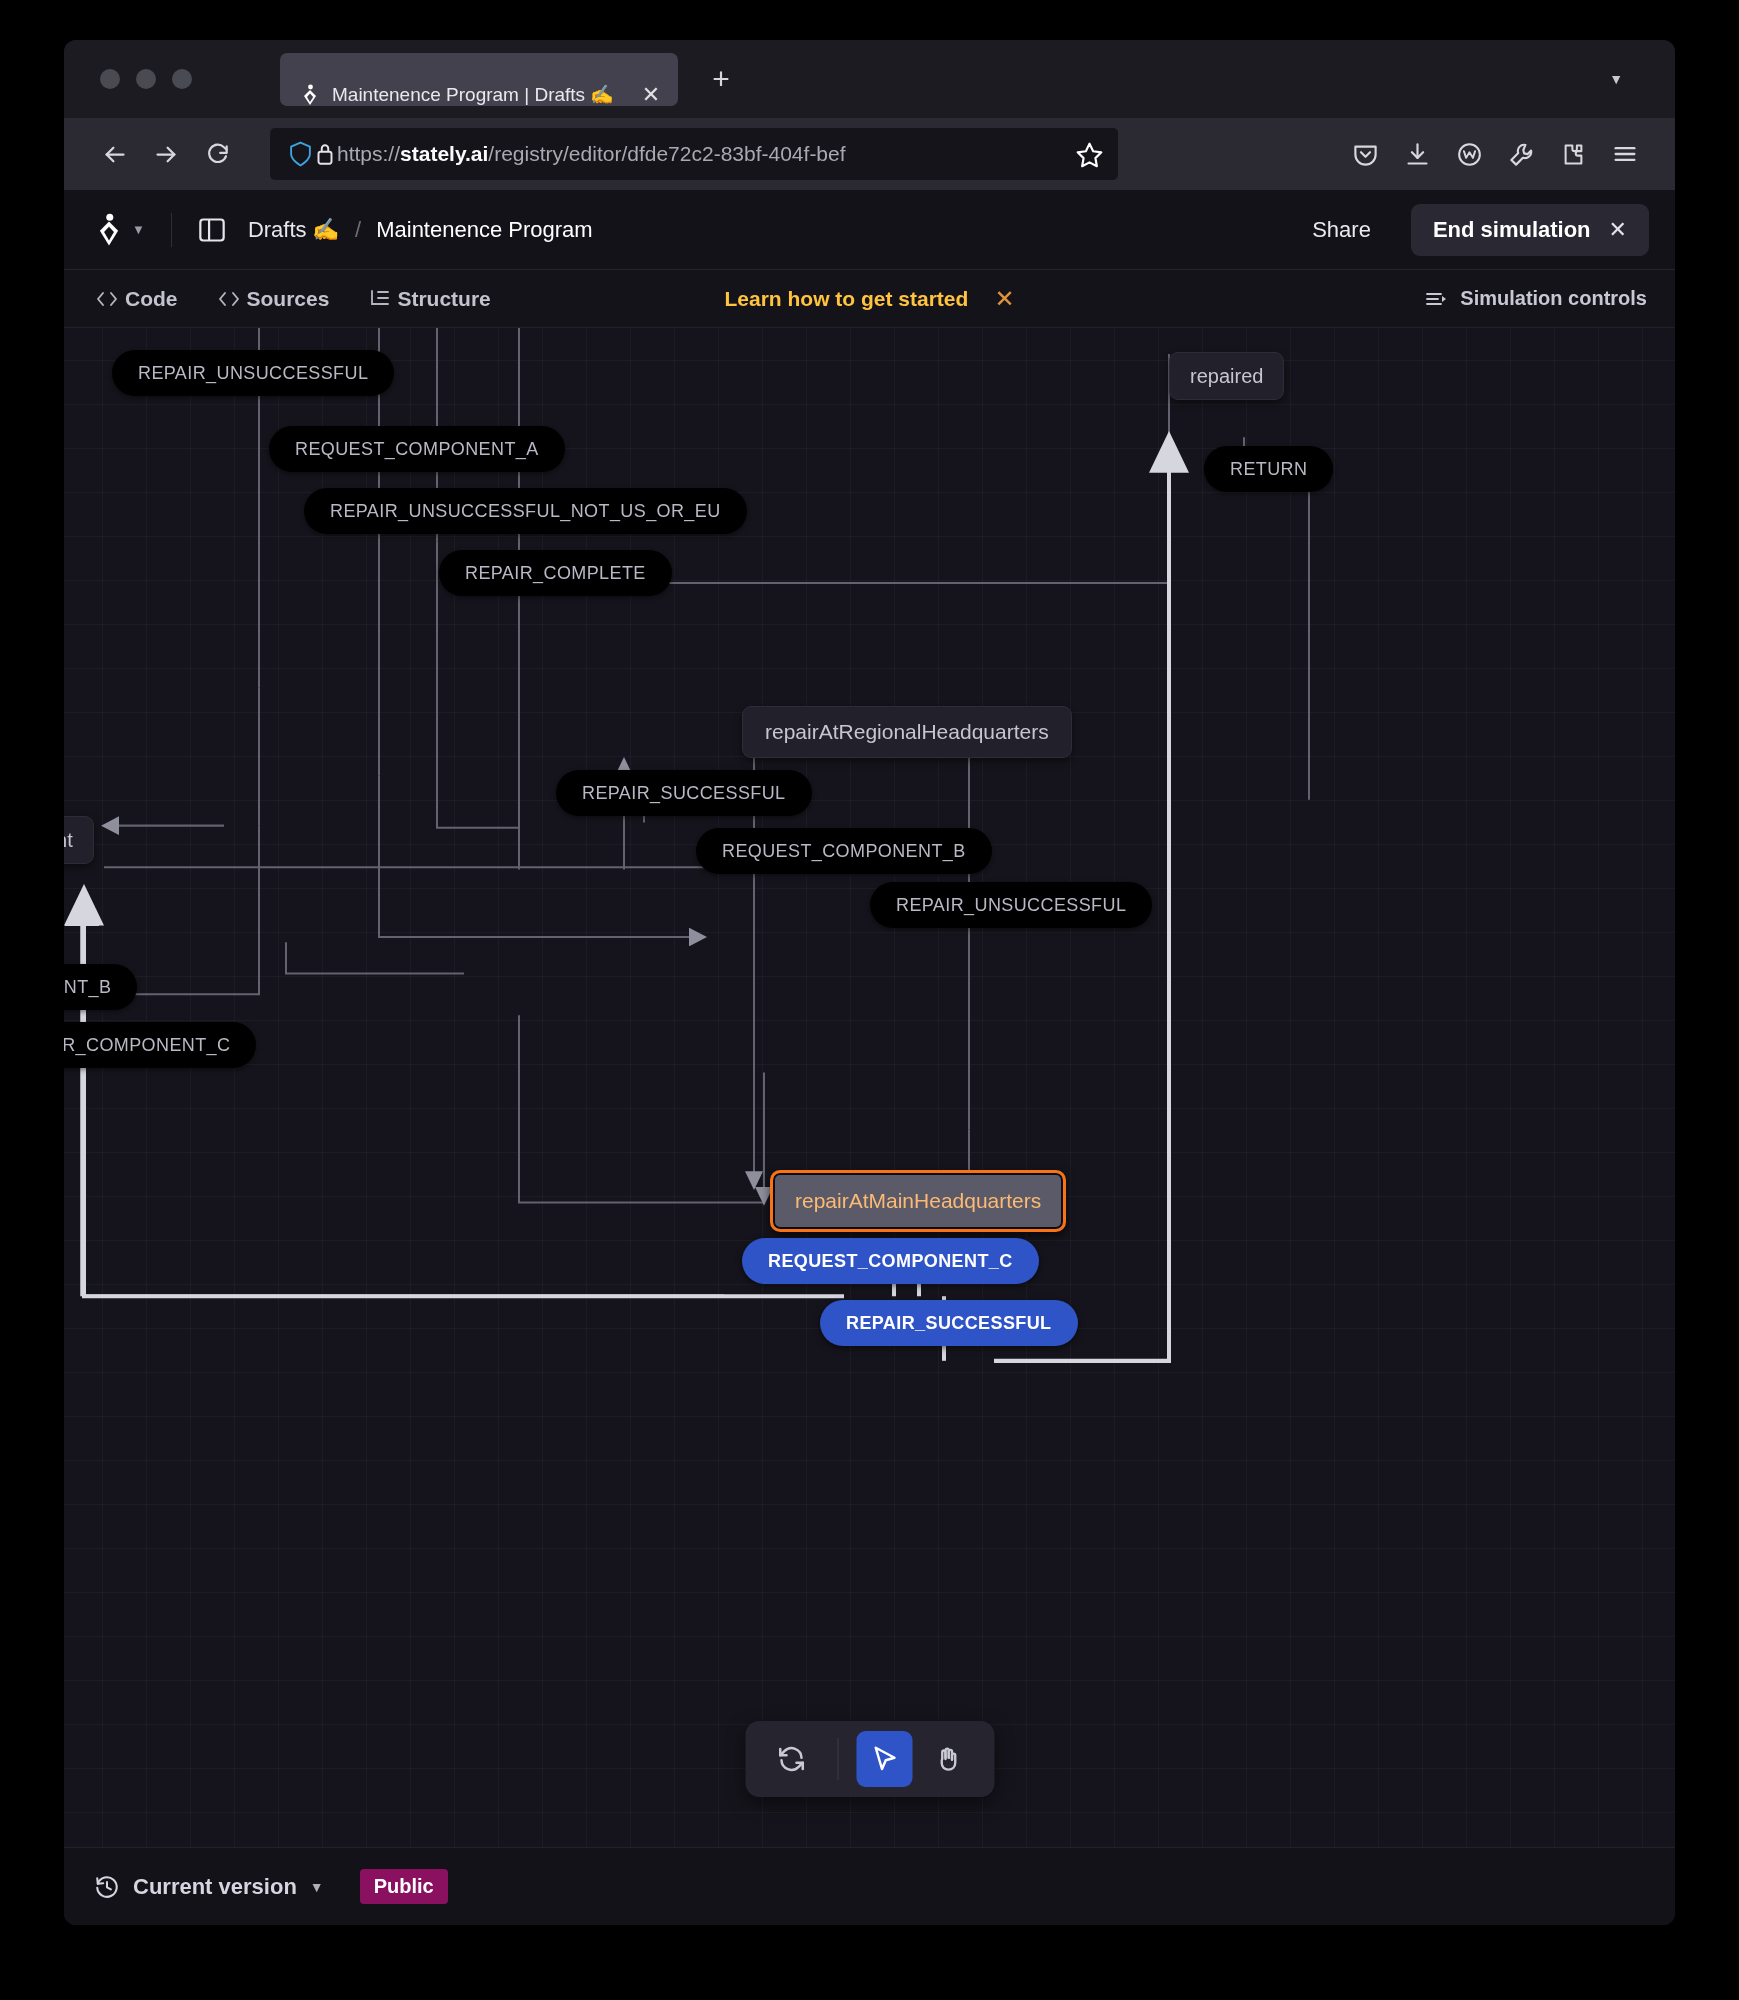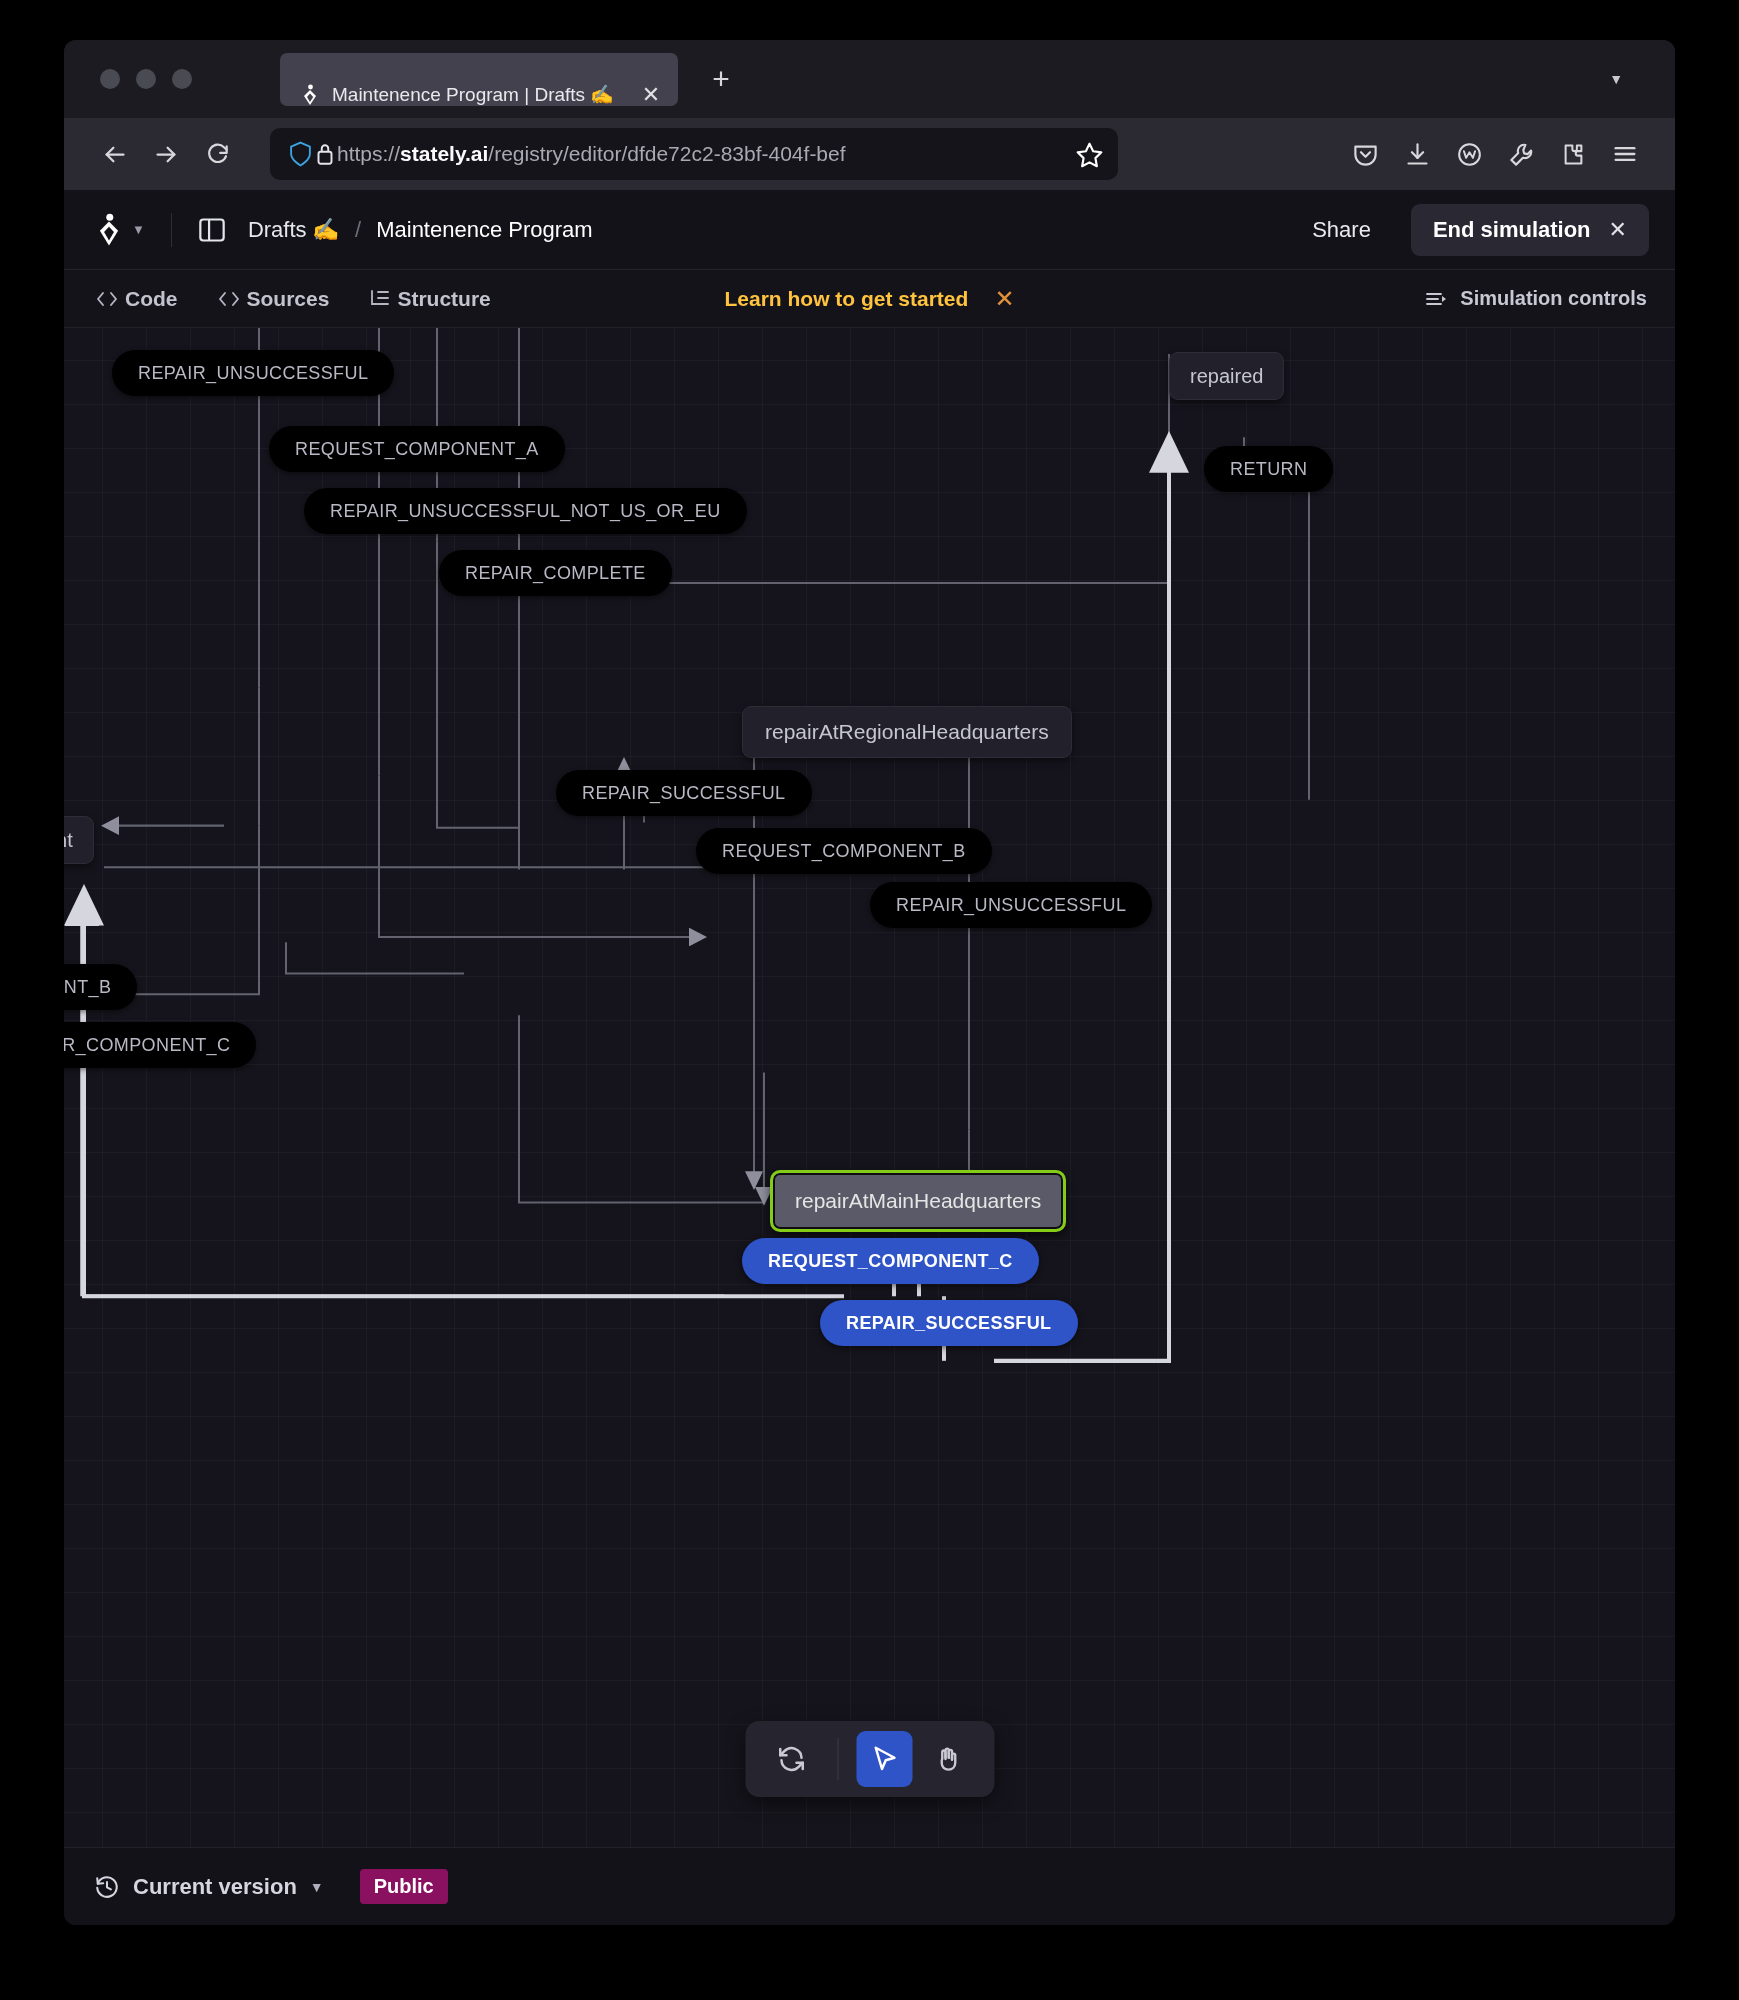--- a/index.html
+++ b/index.html
@@ -71,21 +71,21 @@
   .navbtn {
     width: 52px; height: 52px;
     display: flex; align-items: center; justify-content: center;
     color: #d7d7dc; font-size: 25px;
     border-radius: 6px;
   }
   .urlbar {
     flex: 1 1 auto;
     height: 52px;
     background: #15141a;
-    border-radius: 10px;
+    border-radius: 5px;
     display: flex; align-items: center;
     margin: 0 18px 0 26px;
     padding: 0 14px 0 18px;
     gap: 2px;
     max-width: 848px;
     overflow: hidden;
   }
   .url-text {
     flex: 1 1 auto;
     font-size: 21px; color: #a9a9b3;
@@ -200,22 +200,22 @@
     color: #c6c6d2;
     border-radius: 9px;
     font-size: 21px;
     height: 52px;
     padding: 0 22px;
     border: 1px solid #2d2c38;
     box-shadow: 0 3px 7px rgba(0,0,0,.5);
   }
   .state.selected {
     background: #5a5a68;
-    color: #e5e5e5;
-    border: 3px solid #84cc16;
+    color: #fdba74;
+    border: 3px solid #f97316;
     border-radius: 10px;
     height: 62px;
     box-shadow: 0 0 0 2px #0d0d13 inset, 0 4px 10px rgba(0,0,0,.6);
   }
   .state.small { font-size: 20px; height: 48px; padding: 8px 20px; }
 
   
   .cantools {
     position: absolute; left: 50%; bottom: 50px; transform: translateX(-50%);
     background: #26252f;

